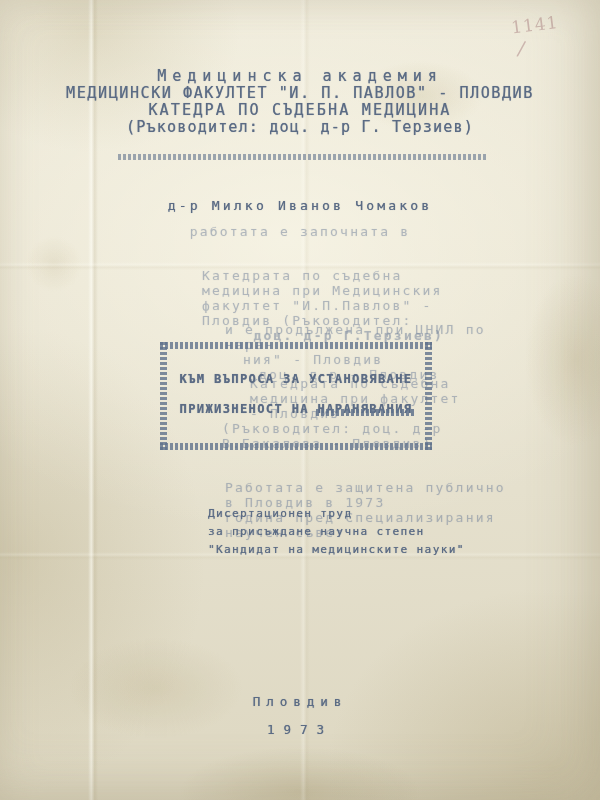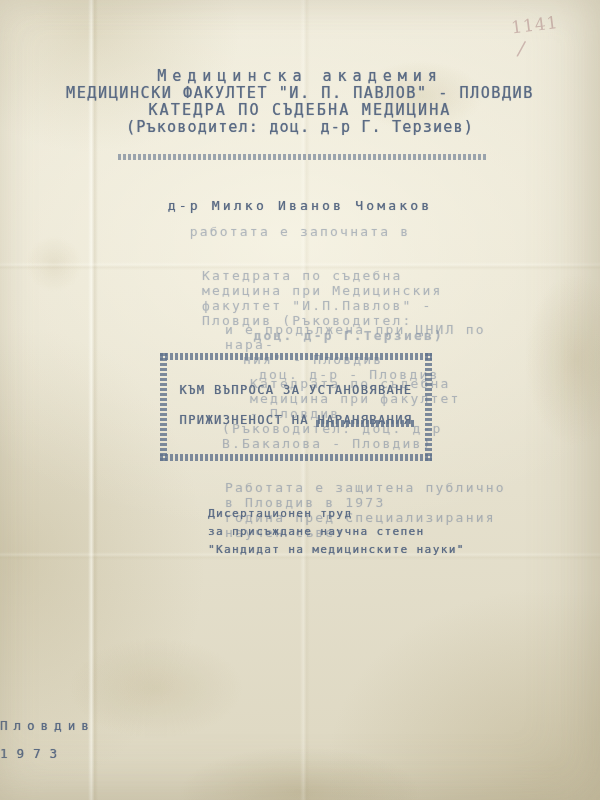--- a/index.html
+++ b/index.html
@@ -115,25 +115,26 @@
   .g1 { top: 224px; left: 150px; width: 300px; }
   .g2 { top: 268px; left: 194px; width: 290px; text-align: left; margin-left: 8px; }
   .g3 { top: 322px; left: 225px; width: 275px; text-align: left; }
   .g4 { top: 376px; left: 250px; width: 260px; text-align: left; }
   .g5 { top: 480px; left: 225px; width: 290px; text-align: left; }
 
   
   .title-box {
     position: absolute;
     left: 160px;
-    top: 353px;
+    top: 342px;
     width: 272px;
     height: 108px;
     box-sizing: border-box;
     padding: 22px 10px 0 10px;
+    font-weight: bold;
   }
   .title-box::before,
   .title-box::after {
     content: "";
     position: absolute;
     left: 0; right: 0;
     height: 7px;
     background: repeating-linear-gradient(90deg, rgba(96,114,140,0.8) 0 3px, rgba(96,114,140,0) 3px 5px);
   }
   .title-box::before { top: 0; }
@@ -173,21 +174,22 @@
     width: 300px;
     text-align: left;
     font-size: 11px;
     line-height: 18px;
     letter-spacing: 1.4px;
   }
 
   .place-block {
     position: absolute;
     left: 0; right: 0;
-    top: 712px;
+    top: 688px;
+    text-align: center;
     font-size: 12.5px;
     line-height: 28px;
     letter-spacing: 6px;
   }
 
   .pencil-mark {
     position: absolute;
     top: 14px;
     right: 30px;
     width: 58px;

